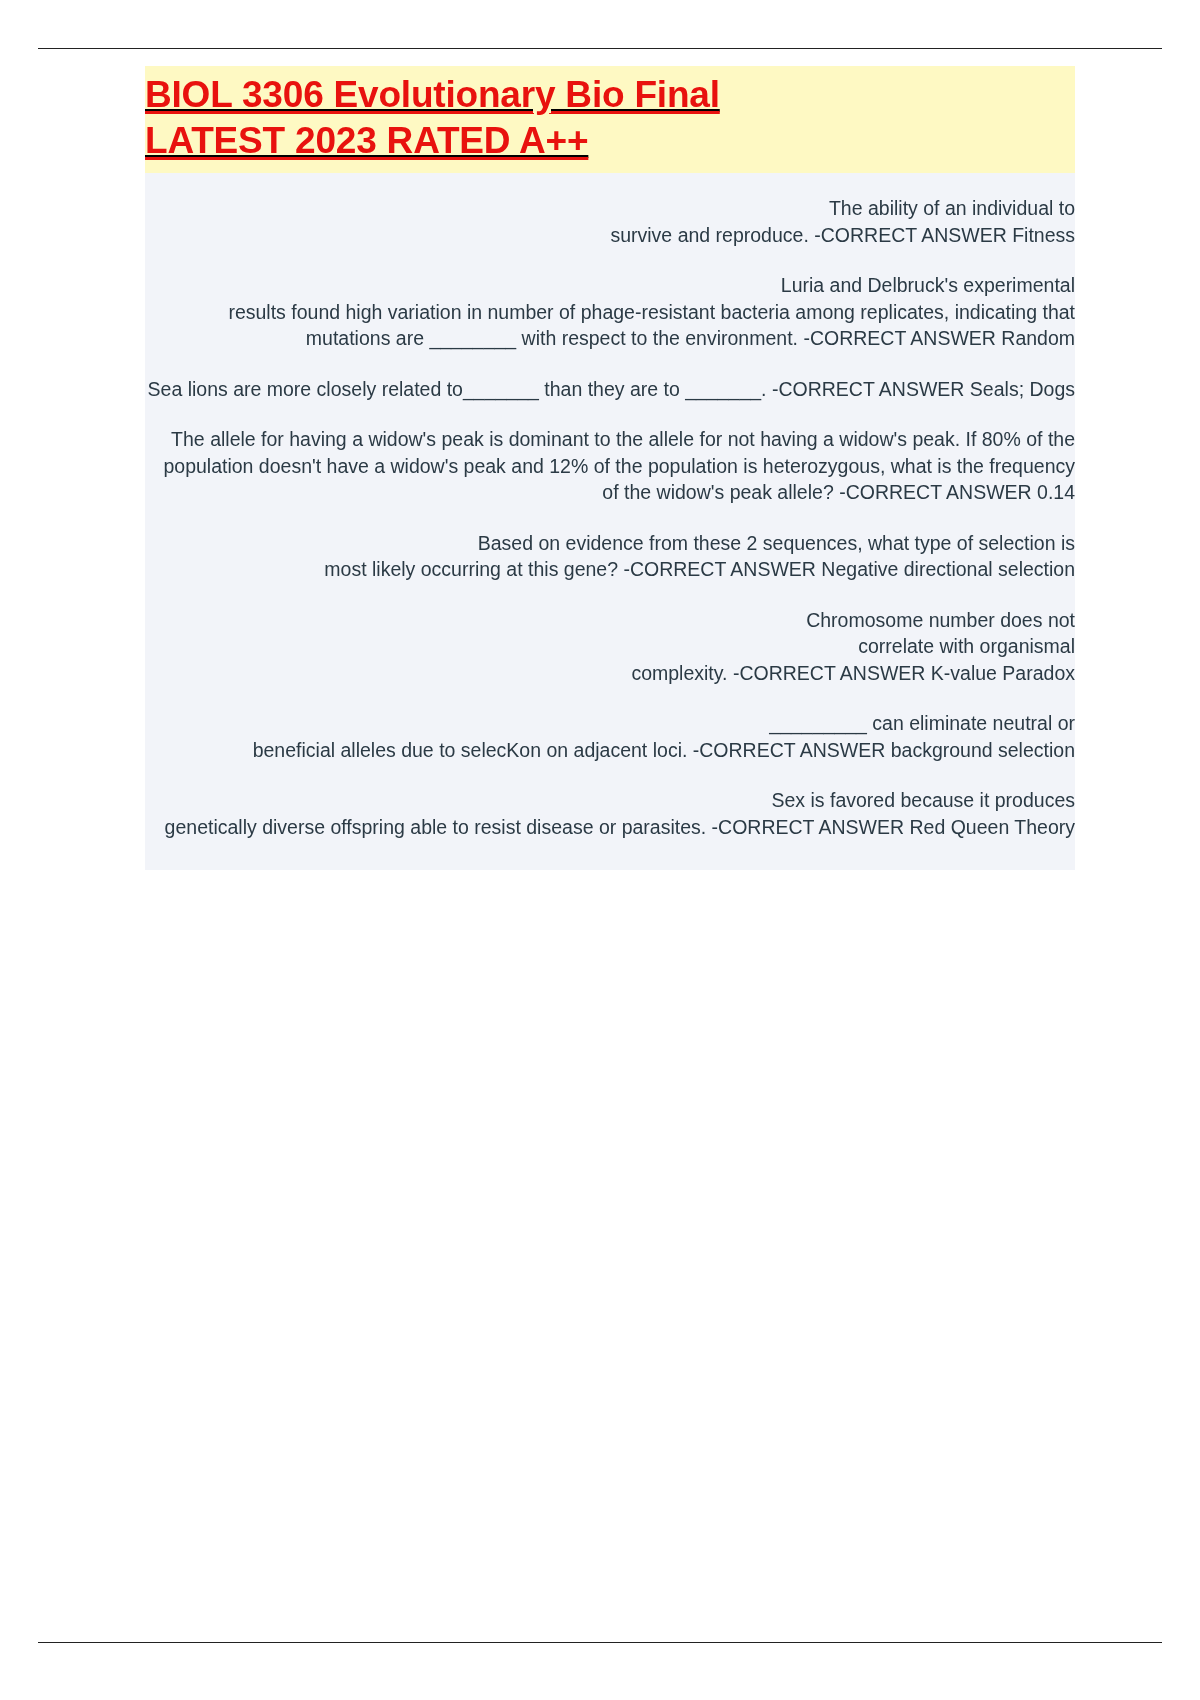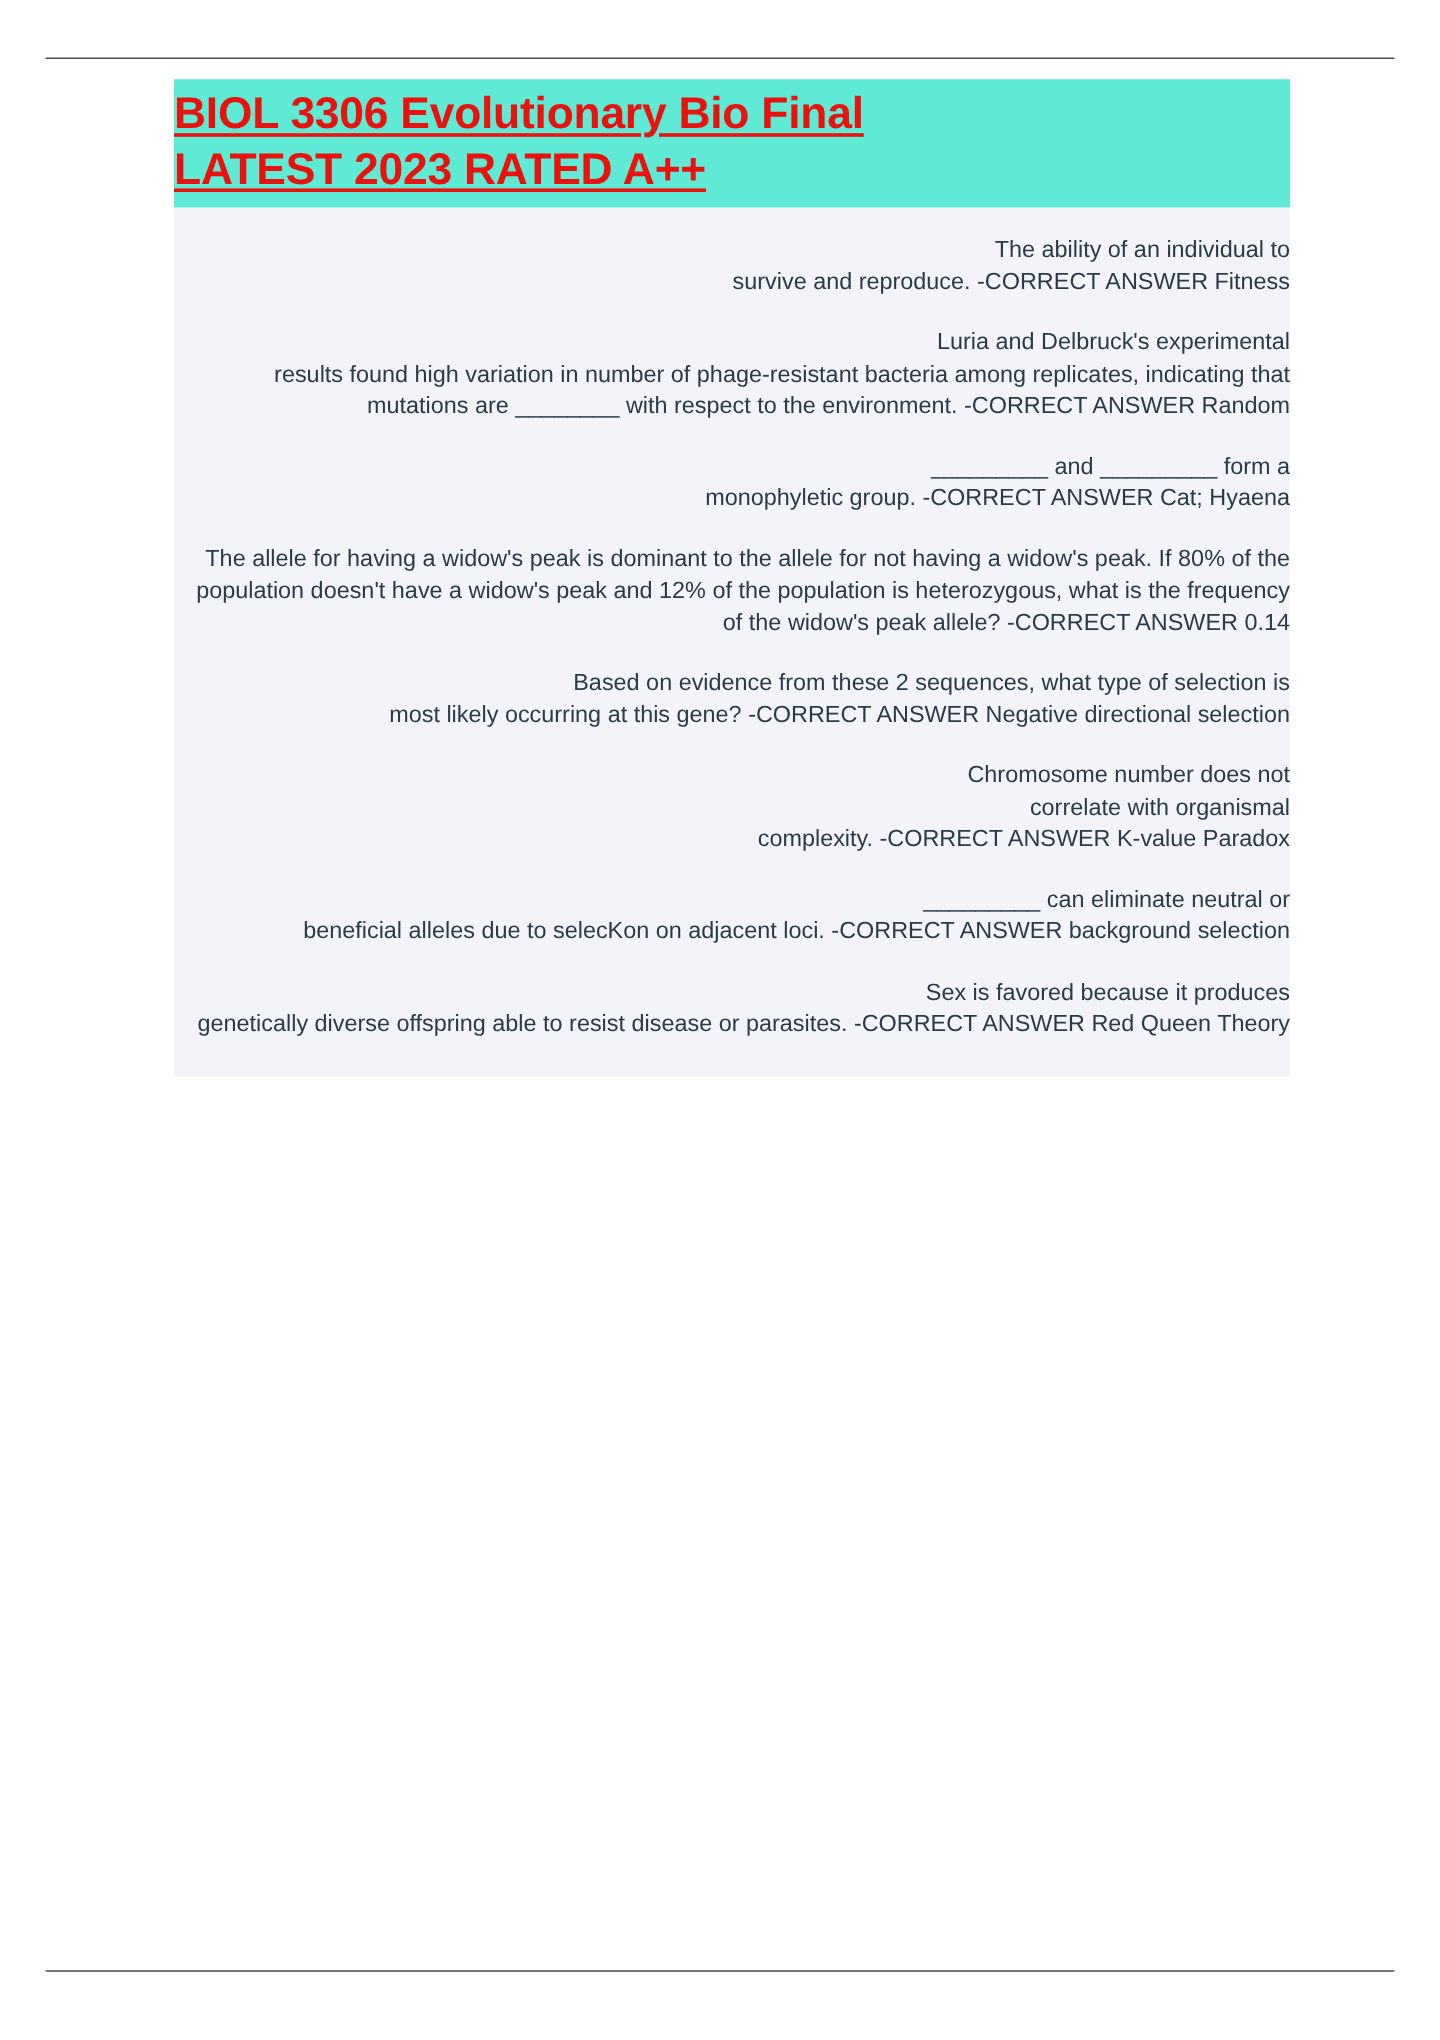--- a/index.html
+++ b/index.html
@@ -32,24 +32,25 @@
   .rule-bottom { top: 1642px; }
 
   .content {
     position: absolute;
     left: 145px;
     top: 66px;
     width: 930px;
   }
 
   .title-block {
-    background: #5eead4;
+    background: #fef9c3;
     padding: 6px 0 10px 0;
     width: 930px;
     box-sizing: border-box;
+    text-decoration: underline;
   }
   .title {
     margin: 0;
     color: #e8120e;
     font-size: 37px;
     line-height: 1.23;
     font-weight: bold;
     letter-spacing: -0.2px;
   }
   .title .line {
@@ -93,22 +94,21 @@
         <span class="line line1">BIOL 3306 Evolutionary Bio Final</span>
         <span class="line line2">LATEST 2023 RATED A++</span>
       </h1>
     </div>
 
     <div class="body-block">
       <p class="qa">The ability of an individual to
 survive and reproduce. -CORRECT ANSWER Fitness</p>
       <p class="qa">Luria and Delbruck's experimental
 results found high variation in number of phage-resistant bacteria among replicates, indicating that mutations are ________ with respect to the environment. -CORRECT ANSWER Random</p>
-      <p class="qa">_________ and _________ form a
-monophyletic group. -CORRECT ANSWER Cat; Hyaena</p>
+      <p class="qa">Sea lions are more closely related to_______ than they are to _______. -CORRECT ANSWER Seals; Dogs</p>
       <p class="qa">The allele for having a widow's peak is dominant to the allele for not having a widow's peak. If 80% of the population doesn't have a widow's peak and 12% of the population is heterozygous, what is the frequency of the widow's peak allele? -CORRECT ANSWER 0.14</p>
       <p class="qa">Based on evidence from these 2 sequences, what type of selection is
 most likely occurring at this gene? -CORRECT ANSWER Negative directional selection</p>
       <p class="qa">Chromosome number does not
 correlate with organismal
 complexity. -CORRECT ANSWER K-value Paradox</p>
       <p class="qa">_________ can eliminate neutral or
 beneficial alleles due to selecKon on adjacent loci. -CORRECT ANSWER background selection</p>
       <p class="qa">Sex is favored because it produces
 genetically diverse offspring able to resist disease or parasites. -CORRECT ANSWER Red Queen Theory</p>

